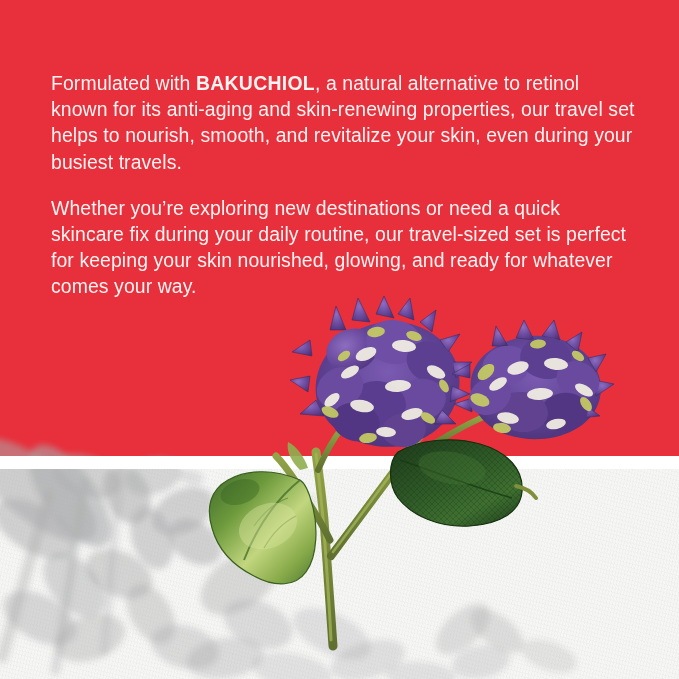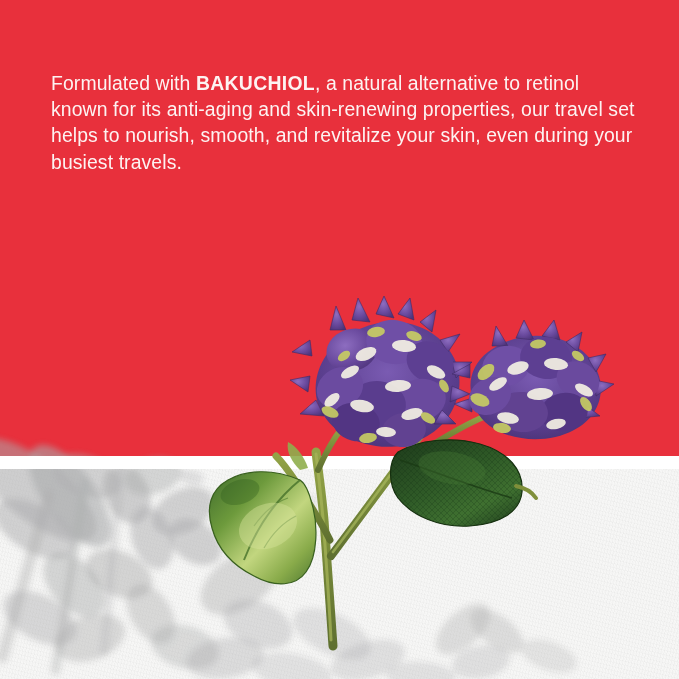--- a/index.html
+++ b/index.html
@@ -122,20 +122,21 @@
 </head>
 <body>
 
 <div id="banner">
 
   <div id="red-panel"></div>
 
   <div id="copy-block">
     <p class="para nosel"><span>Formulated with </span><span class="bold-term">BAKUCHIOL</span><span>, a natural alternative to retinol known for its anti-aging and skin-renewing properties, our travel set helps to nourish, smooth, and revitalize your skin, even during your busiest travels.</span></p>
 
+    <p class="para nosel">Whether you’re exploring new destinations or need a quick skincare fix during your daily routine, our travel-sized set is perfect for keeping your skin nourished, glowing, and ready for whatever comes your way.</p>
   </div>
 
   <div id="white-panel"></div>
   <div id="paper-grain"></div>
 
   <div id="shadow-layer">
 
     <div class="shd" style="left:-40px; top:-6px; width:150px; height:60px; transform:rotate(38deg); opacity:.55;"></div>
     <div class="shd" style="left:10px; top:4px; width:120px; height:52px; transform:rotate(54deg); opacity:.6;"></div>
     <div class="shd" style="left:-10px; top:40px; width:90px; height:46px; transform:rotate(30deg); opacity:.5;"></div>

